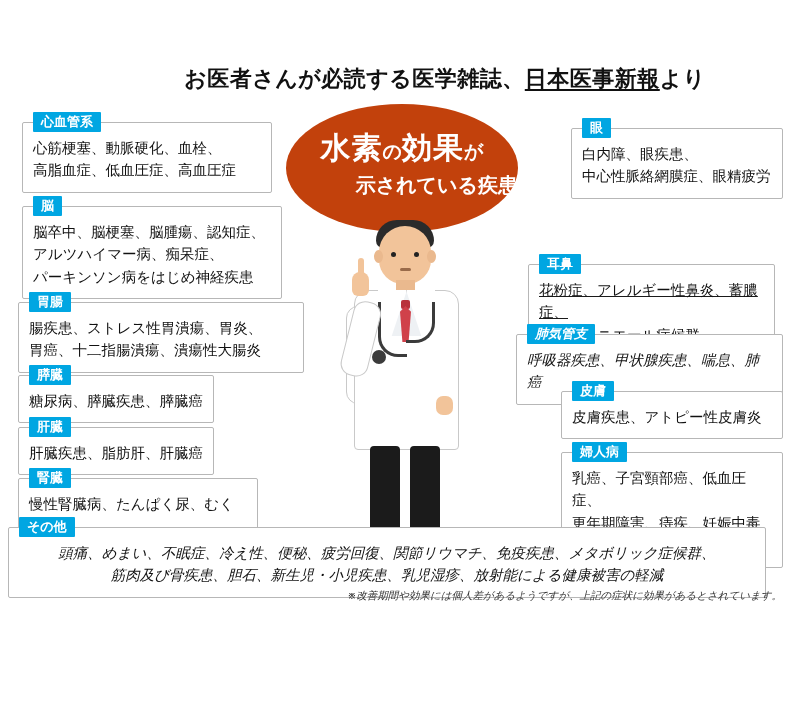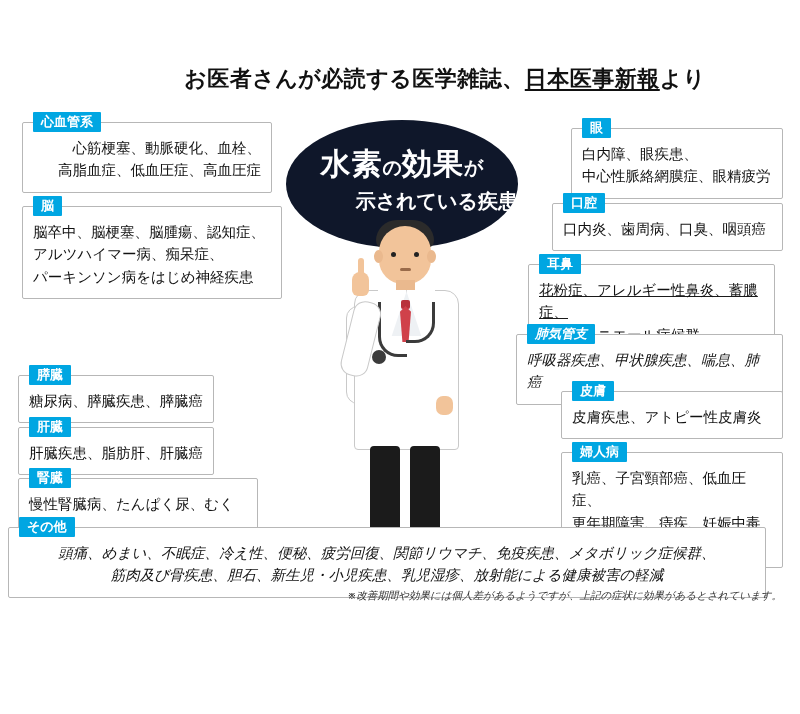--- a/index.html
+++ b/index.html
@@ -36,24 +36,24 @@
   }
   .headline .ul {
     text-decoration: underline;
     text-underline-offset: 3px;
   }
 
   
   .ellipse {
     position: absolute;
     left: 286px;
-    top: 120px;
+    top: 104px;
     width: 232px;
     height: 128px;
-    background: #0f172a;
+    background: #c2410c;
     border-radius: 50%;
   }
   .ellipse .line1 {
     position: absolute;
     top: 24px;
     left: 0;
     width: 232px;
     text-align: center;
     color: #ffffff;
     font-weight: bold;
@@ -227,33 +227,38 @@
     <div class="d-arm-r"></div>
     <div class="d-hand-r"></div>
     <div class="d-hand-point"></div>
     <div class="d-finger"></div>
     <div class="d-pants-l"></div>
     <div class="d-pants-r"></div>
     <div class="d-shoe-l"></div>
     <div class="d-shoe-r"></div>
   </div>
 
-  <div class="box" style="left:22px; top:122px; width:250px;text-align:right;">
+  <div class="box" style="left:22px; top:122px; width:250px;">
     <div class="tab">心血管系</div>
     <div class="body">心筋梗塞、動脈硬化、血栓、
 高脂血症、低血圧症、高血圧症</div>
   </div>
 
   <div class="box" style="left:22px; top:206px; width:260px;">
     <div class="tab">脳</div>
     <div class="body">脳卒中、脳梗塞、脳腫瘍、認知症、
 アルツハイマー病、痴呆症、
 パーキンソン病をはじめ神経疾患</div>
   </div>
 
+  <div class="box" style="left:18px; top:302px; width:286px;">
+    <div class="tab">胃腸</div>
+    <div class="body">腸疾患、ストレス性胃潰瘍、胃炎、
+胃癌、十二指腸潰瘍、潰瘍性大腸炎</div>
+  </div>
 
   <div class="box" style="left:18px; top:375px; width:196px;">
     <div class="tab">膵臓</div>
     <div class="body">糖尿病、膵臓疾患、膵臓癌</div>
   </div>
 
   <div class="box" style="left:18px; top:427px; width:196px;">
     <div class="tab">肝臓</div>
     <div class="body">肝臓疾患、脂肪肝、肝臓癌</div>
   </div>
@@ -262,24 +267,20 @@
     <div class="tab">腎臓</div>
     <div class="body">慢性腎臓病、たんぱく尿、むくみ</div>
   </div>
 
   <div class="box" style="left:571px; top:128px; width:212px;">
     <div class="tab">眼</div>
     <div class="body">白内障、眼疾患、
 中心性脈絡網膜症、眼精疲労</div>
   </div>
 
-  <div class="box" style="left:552px; top:203px; width:231px;">
-    <div class="tab">口腔</div>
-    <div class="body">口内炎、歯周病、口臭、咽頭癌</div>
-  </div>
 
   <div class="box" style="left:528px; top:264px; width:247px;text-decoration:underline;">
     <div class="tab">耳鼻</div>
     <div class="body">花粉症、アレルギー性鼻炎、蓄膿症、
 難聴、メニエール症候群</div>
   </div>
 
   <div class="box" style="left:516px; top:334px; width:267px;font-style:italic;">
     <div class="tab">肺気管支</div>
     <div class="body">呼吸器疾患、甲状腺疾患、喘息、肺癌</div>

